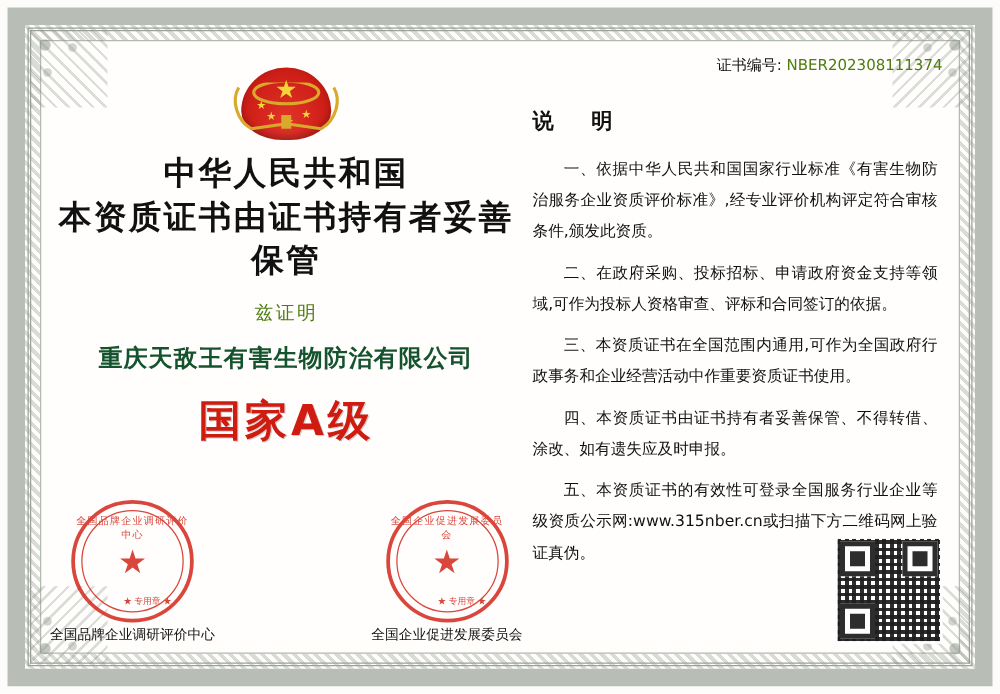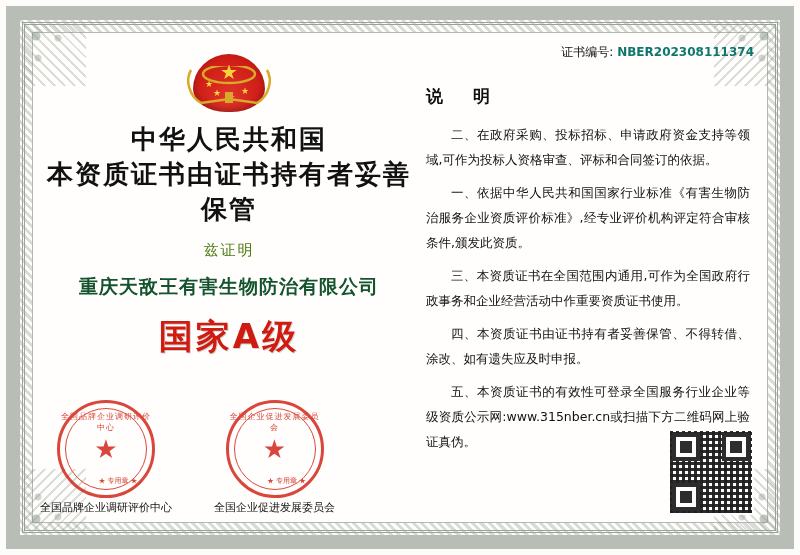--- a/index.html
+++ b/index.html
@@ -191,21 +191,21 @@
   }
   .dates .row { display: flex; }
   .dates .lbl { white-space: nowrap; }
   .dates .val { white-space: nowrap; }
 
   
   .seals {
     margin-top: 18px;
     width: 100%;
     display: flex;
-    justify-content: flex-start;
+    justify-content: space-between;
     gap: 42px;
   }
   .seal-wrap { text-align: center; }
   .seal {
     width: 92px;
     height: 92px;
     border-radius: 50%;
     border: 3px solid #d2291d;
     position: relative;
     opacity: .86;
@@ -255,21 +255,21 @@
 
   
   .cert-no {
     text-align: right;
     font-family: "DejaVu Sans", "Liberation Sans", sans-serif;
     font-size: 12px;
     color: #111;
     padding-right: 6px;
     margin-top: 4px;
   }
-  .cert-no .num { color: #0f766e; font-weight: bold; text-align: center; }
+  .cert-no .num { color: #4d7c0f; font-weight: normal; text-align: center; }
 
   .shuoming-title {
     margin-top: 24px;
     text-align: left;
     font-family: "DejaVu Sans", "Liberation Sans", sans-serif;
     font-size: 17px;
     font-weight: bold;
     letter-spacing: 12px;
     color: #111;
     padding-right: 12px;
@@ -392,22 +392,22 @@
     <div class="right-col">
 
       <div class="cert-no">
         <span>证书编号:</span>
         <span class="num">NBER202308111374</span>
       </div>
 
       <div class="shuoming-title">说 明</div>
 
       <div class="clauses">
+        <div class="clause">一、依据中华人民共和国国家行业标准《有害生物防治服务企业资质评价标准》,经专业评价机构评定符合审核条件,颁发此资质。</div>
         <div class="clause">二、在政府采购、投标招标、申请政府资金支持等领域,可作为投标人资格审查、评标和合同签订的依据。</div>
-        <div class="clause">一、依据中华人民共和国国家行业标准《有害生物防治服务企业资质评价标准》,经专业评价机构评定符合审核条件,颁发此资质。</div>
         <div class="clause">三、本资质证书在全国范围内通用,可作为全国政府行政事务和企业经营活动中作重要资质证书使用。</div>
         <div class="clause">四、本资质证书由证书持有者妥善保管、不得转借、涂改、如有遗失应及时申报。</div>
         <div class="clause">五、本资质证书的有效性可登录全国服务行业企业等级资质公示网:www.315nber.cn或扫描下方二维码网上验证真伪。</div>
       </div>
 
       <div class="qr">
         <div class="finder f-tl">
             <i></i>
           </div>
         <div class="finder f-tr">

